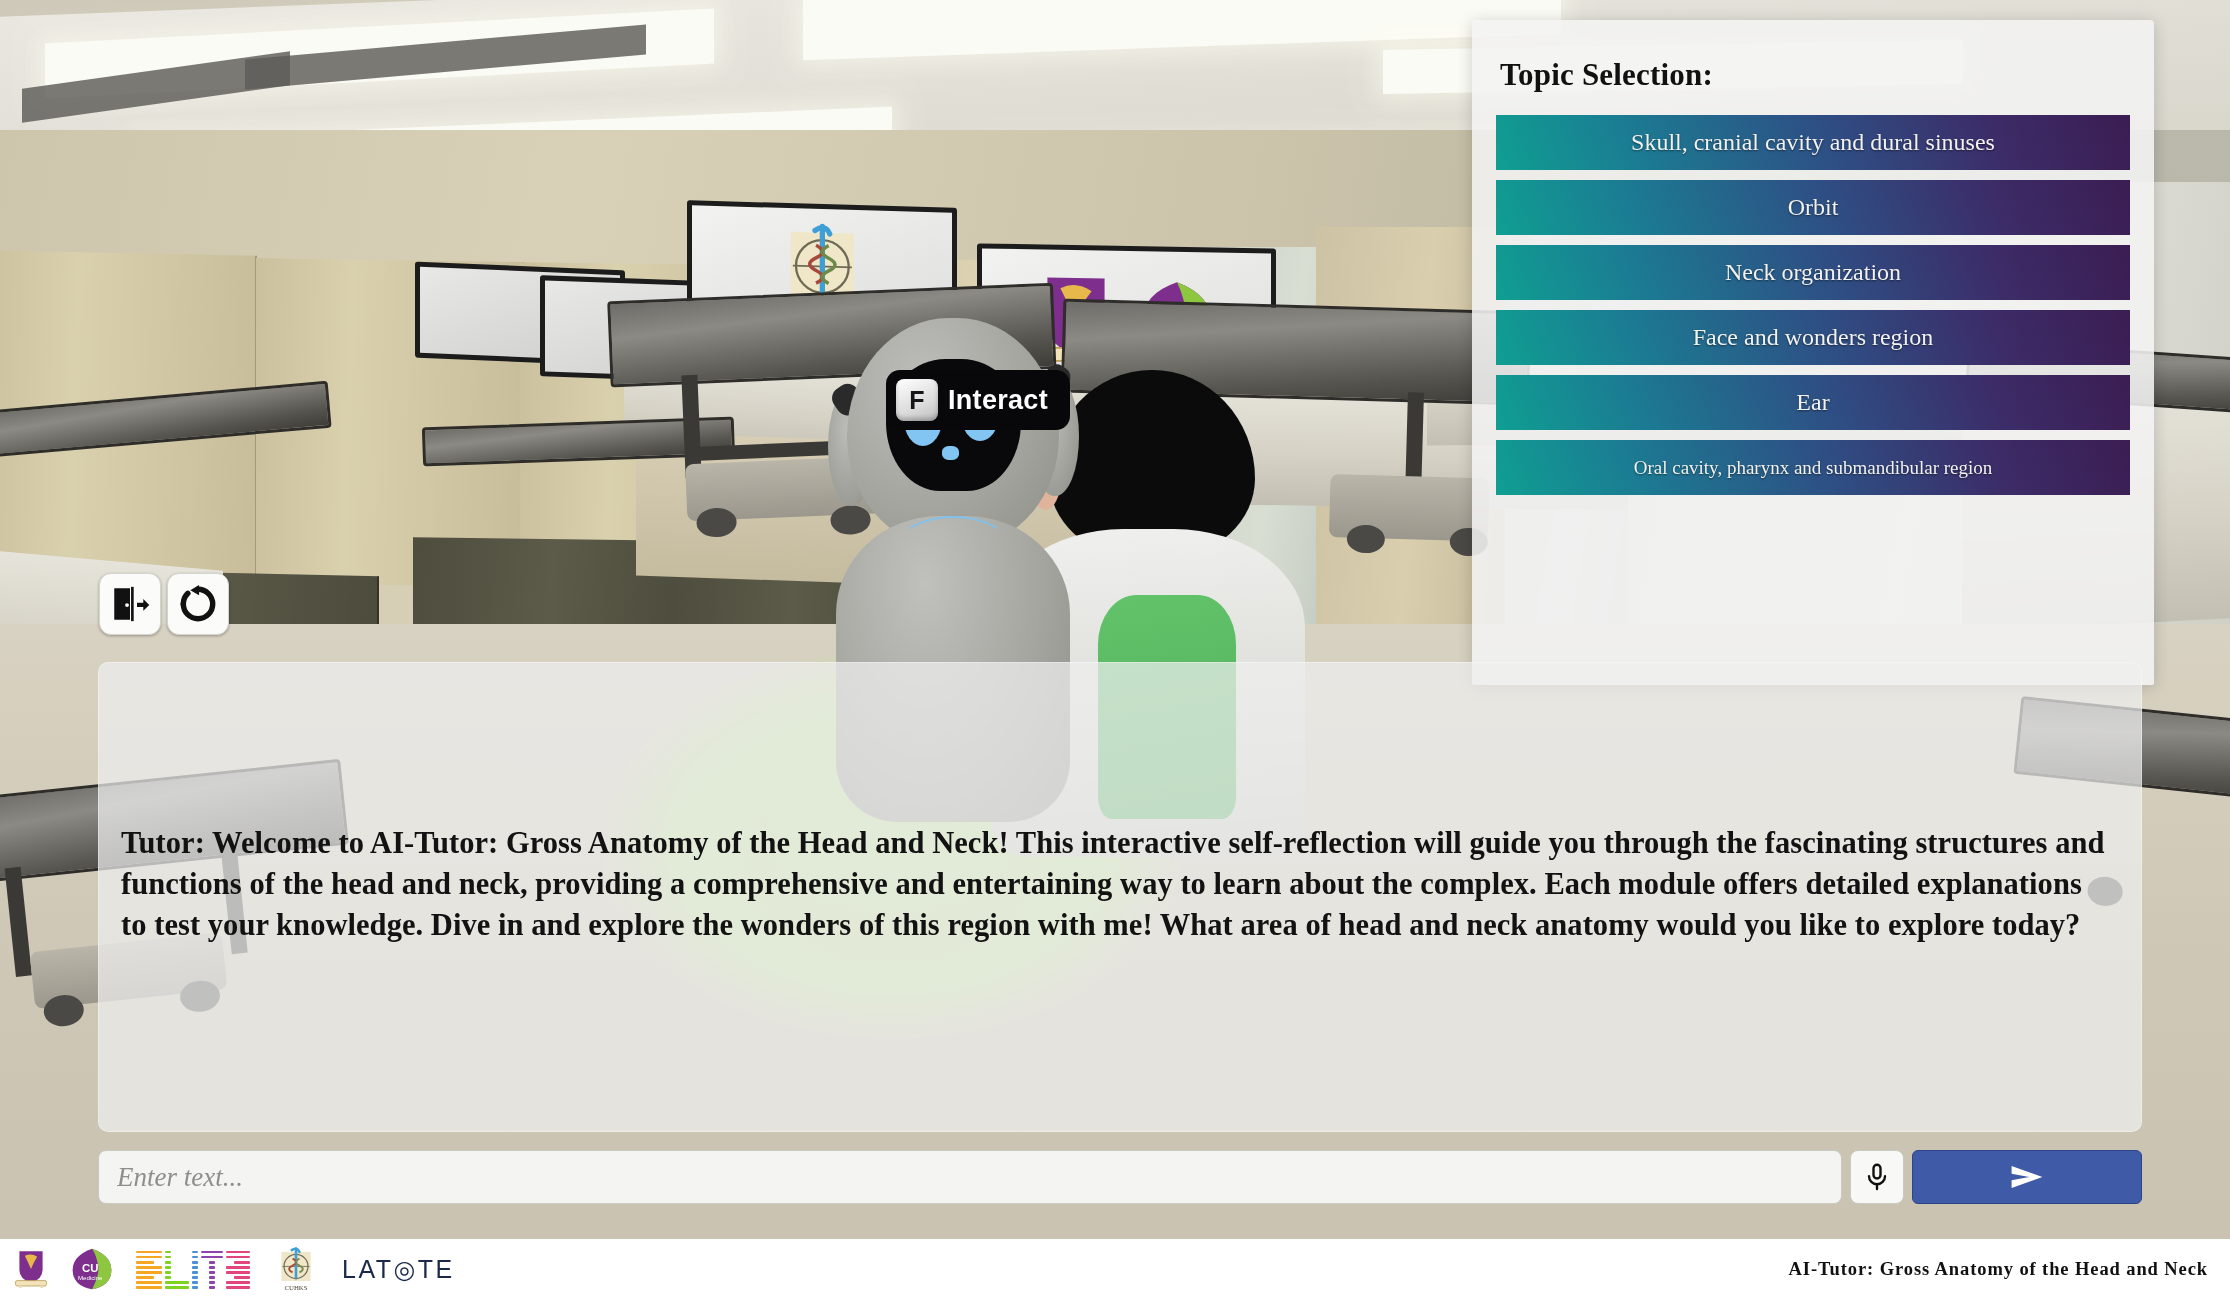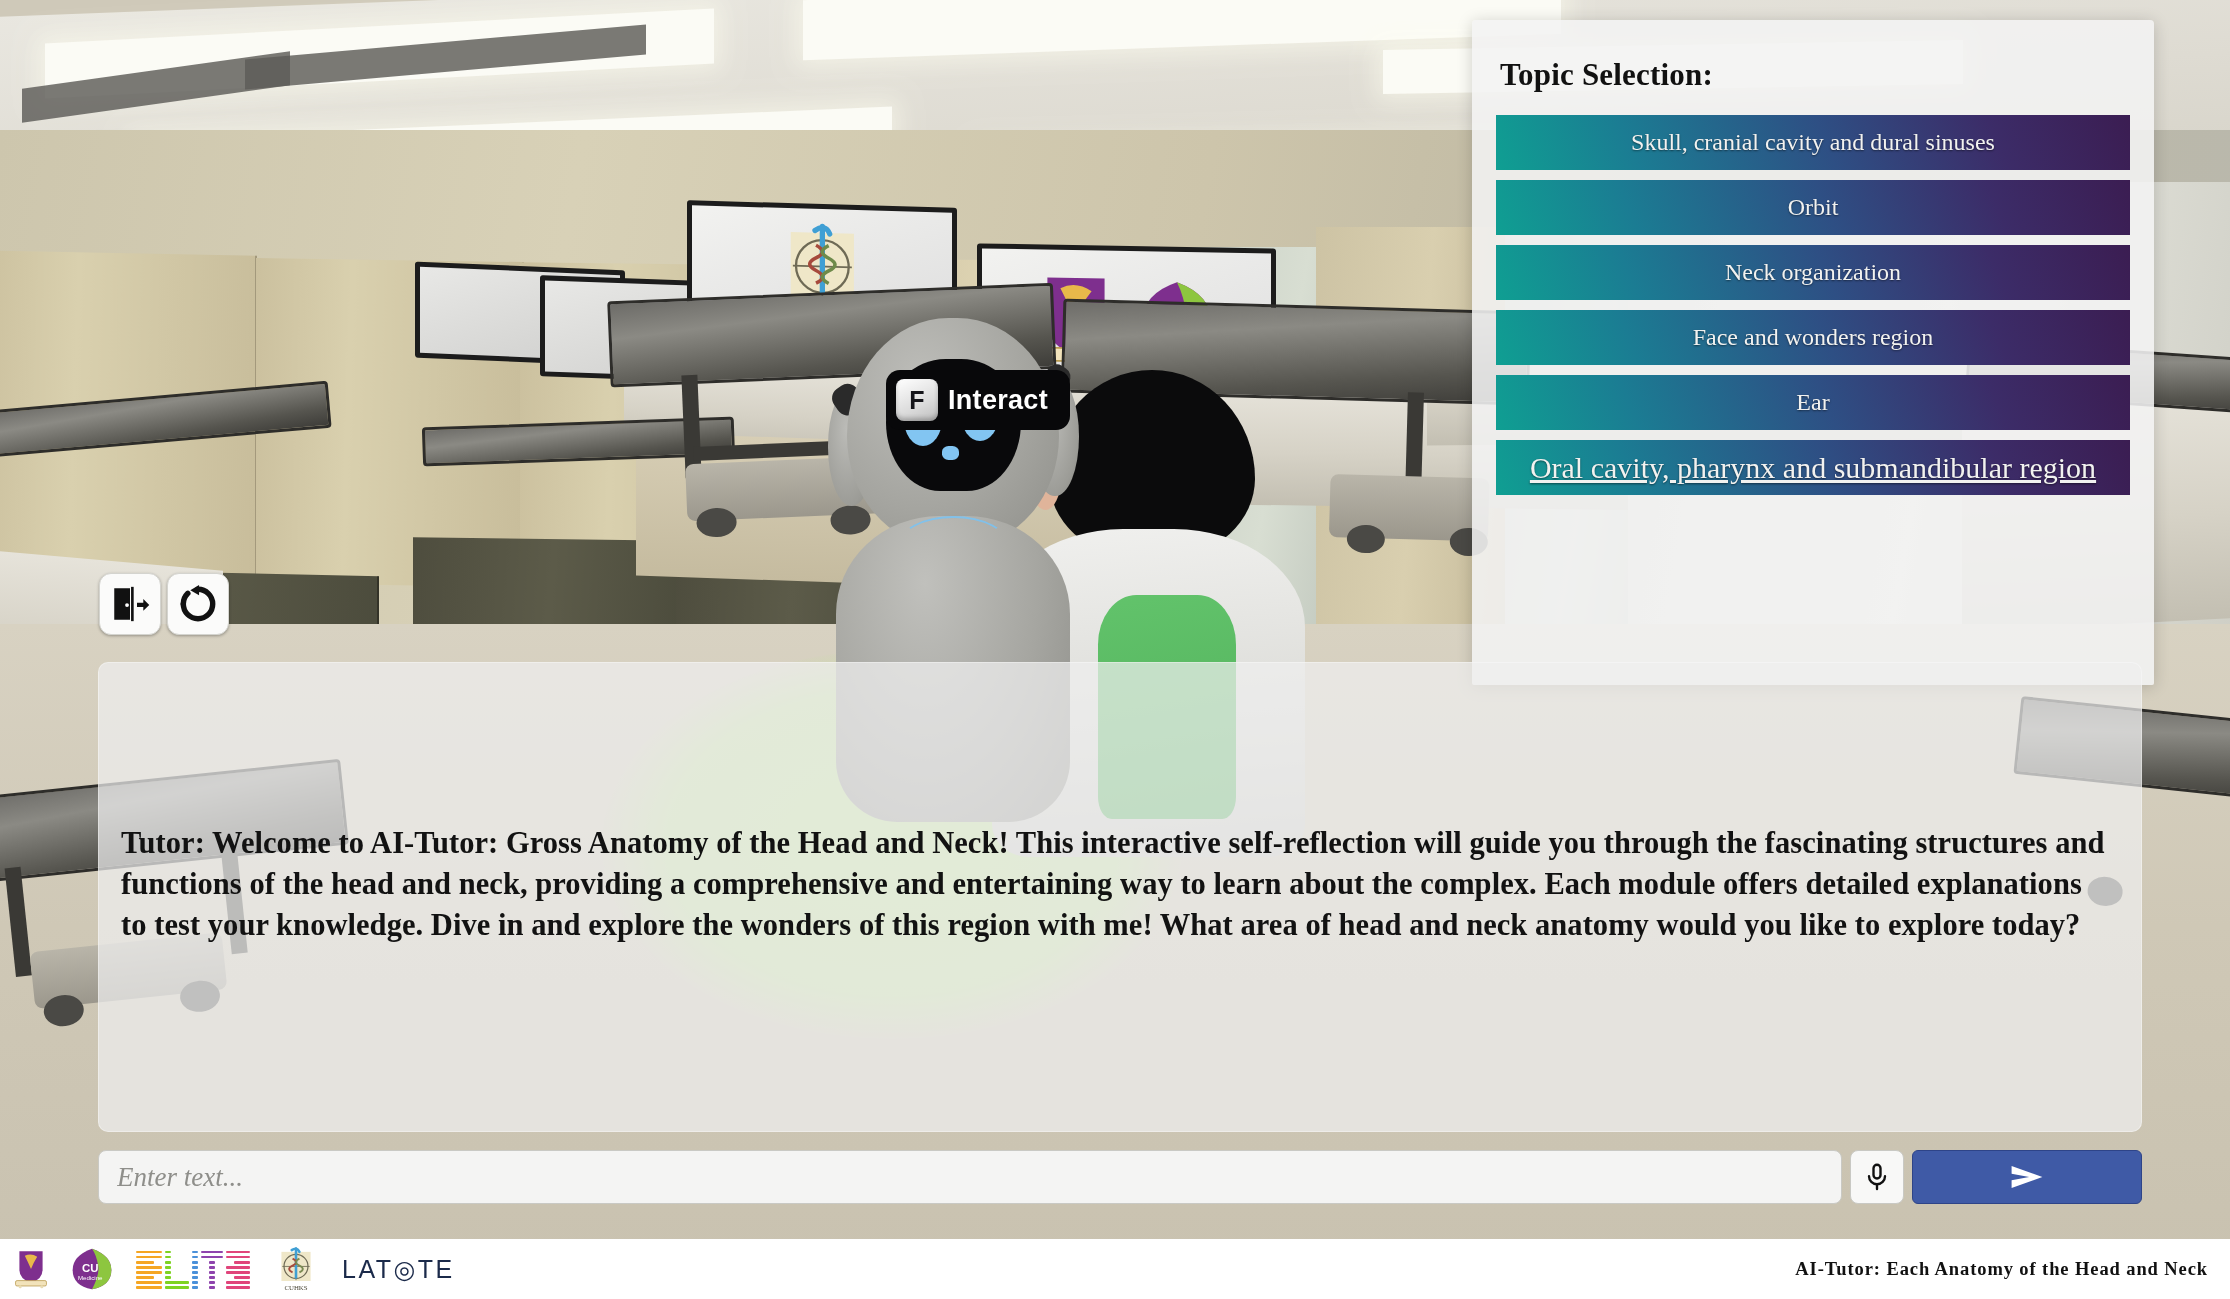--- a/index.html
+++ b/index.html
@@ -175,21 +175,21 @@
   }
   .topic-list { display: flex; flex-direction: column; gap: 10px; padding: 0 24px; }
   .topic-btn {
     height: 55px; width: 100%;
     background: linear-gradient(68deg, #0f9f92 0%, #1b7c93 22%, #2e4f84 52%, #3c2c68 78%, #3b1d52 100%);
     color: #f2f2f0; border: none; cursor: pointer;
     font-family: "Liberation Serif", serif; font-size: 24px;
     display: flex; align-items: center; justify-content: center;
     text-shadow: 0 1px 2px rgba(0,0,0,.5);
   }
-  .topic-btn:last-child { font-size: 30px; text-decoration: underline; }
+  .topic-btn:last-child { font-size: 19px; }
 
   
   .dialogue {
     position: absolute; left: 98px; top: 662px; width: 2044px; height: 470px;
     background: rgba(238,238,238,.72);
     border-radius: 10px;
     border: 1px solid rgba(255,255,255,.35);
   }
   .dialogue-text {
     position: absolute; left: 22px; right: 28px; top: 160px;
@@ -545,16 +545,16 @@
           <line x1="12" y1="23" x2="44" y2="23" stroke="#6e6a55" stroke-width="1"></line>
           <path d="M28 2 L28 36" stroke="#3f9fd4" stroke-width="3" stroke-linecap="round"></path>
           <path d="M23 4 q6 -4 9 2" stroke="#3f9fd4" stroke-width="3" fill="none" stroke-linecap="round"></path>
           <path d="M24 14 q8 4 0 8 q-8 4 0 8" stroke="#a64a3c" stroke-width="2.2" fill="none"></path>
           <path d="M32 14 q-8 4 0 8 q8 4 0 8" stroke="#7a8a52" stroke-width="2.2" fill="none"></path>
           <text x="28" y="50" font-size="8" fill="#4a4636" text-anchor="middle" font-family="serif">CUHKS</text>
         </svg>
       </div>
       <div class="logo latote">LAT◎TE</div>
     </div>
-    <div class="footer-title">AI-Tutor: Each Anatomy of the Head and Neck</div>
+    <div class="footer-title">AI-Tutor: Gross Anatomy of the Head and Neck</div>
   </div>
 
 </div>
 
 </body></html>

